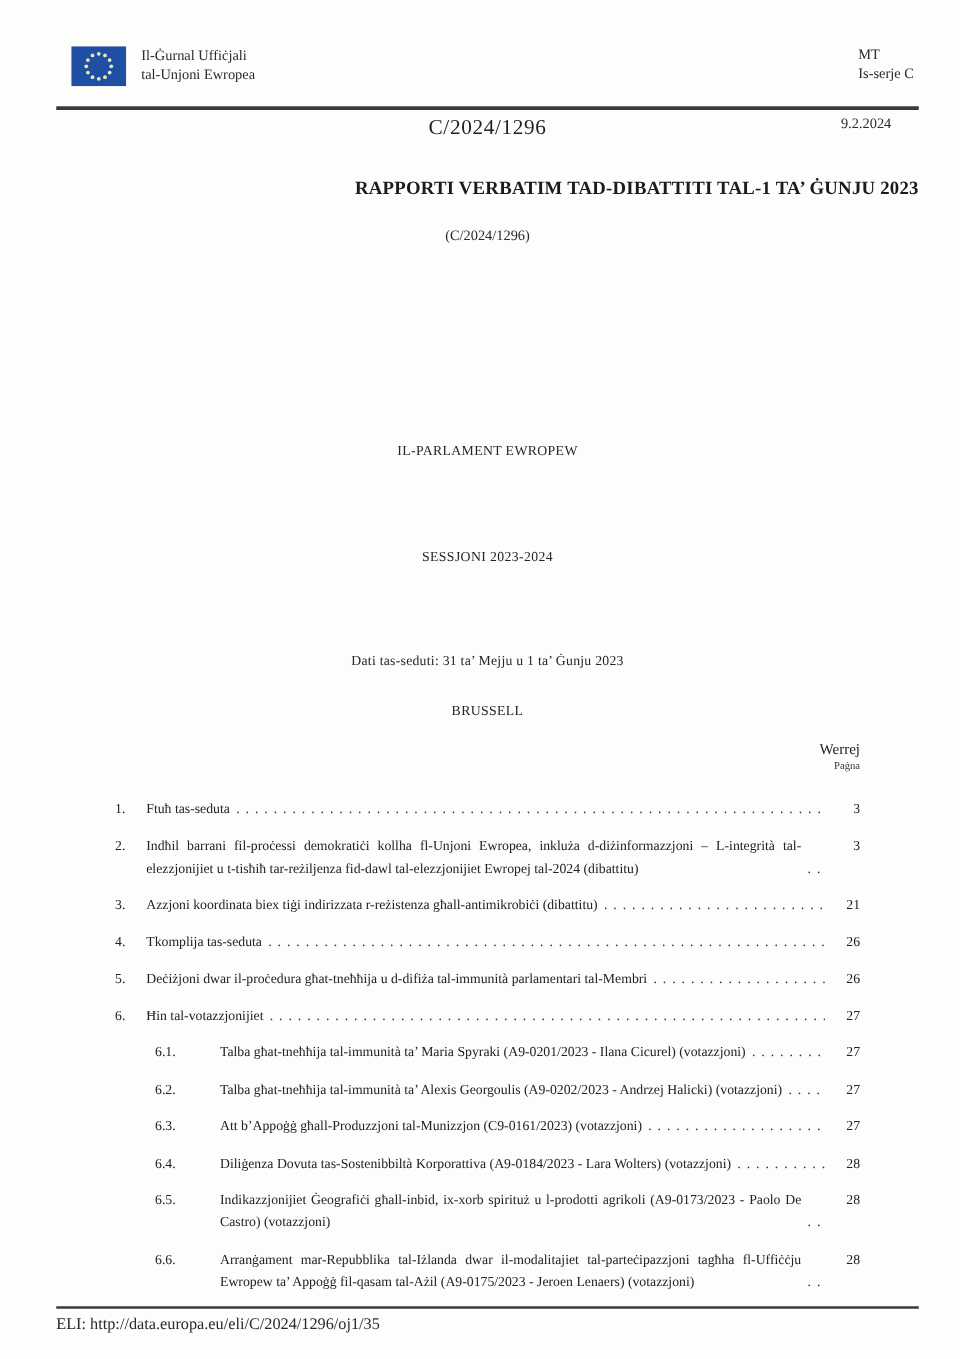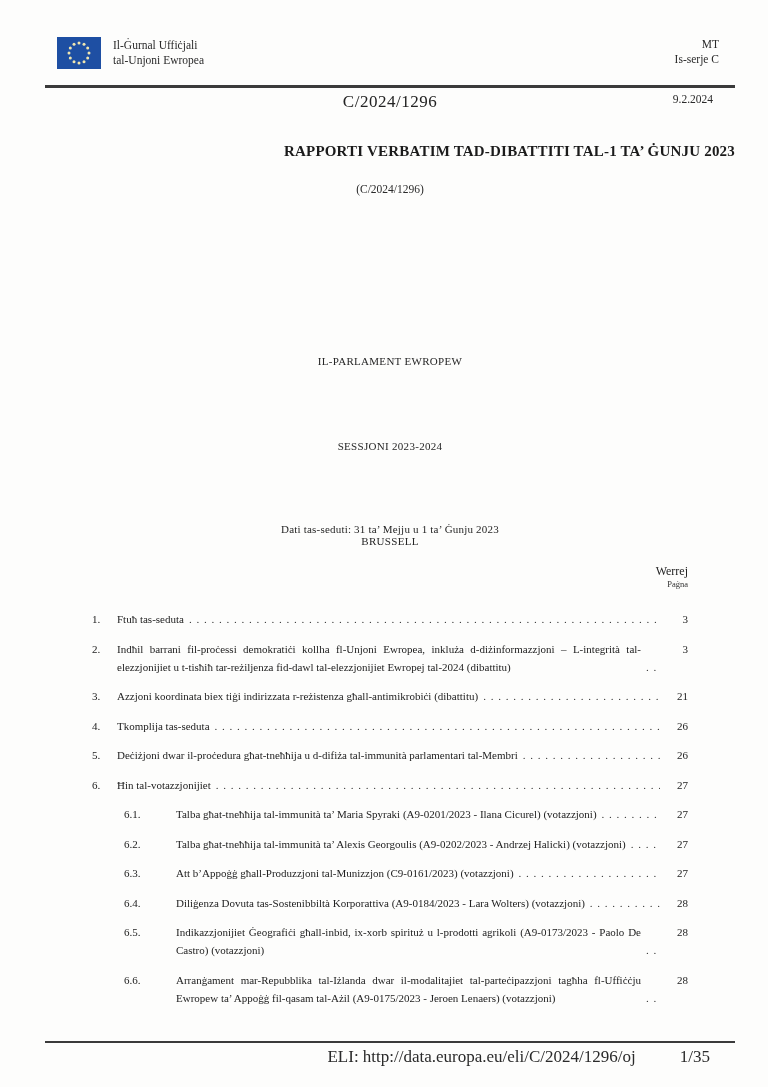--- a/index.html
+++ b/index.html
@@ -19,21 +19,21 @@
   
   .header-top {
     padding-top: 37px;
     display: flex;
     align-items: flex-start;
     justify-content: space-between;
   }
   .brand { display: flex; align-items: center; gap: 12px; margin-left: 12px; }
   .flag { width: 44px; height: 32px; display: block; }
   .brand-text { font-size: 11.5px; line-height: 15px; color: #2a2a2a; }
-  .header-right { text-align: right; font-size: 11.5px; line-height: 15px; margin-right: 16px; color: #2a2a2a; }
+  .header-right { font-size: 11.5px; line-height: 15px; margin-right: 4px; color: #2a2a2a; }
   .header-rule { margin-top: 16px; height: 3px; background: #3b3b3b; }
 
   
   .docband { position: relative; margin-top: 4px; height: 24px; }
   .doc-number {
     text-align: center;
     font-size: 17px;
     letter-spacing: 0.5px;
     color: #222;
   }
@@ -52,21 +52,21 @@
     font-size: 15px;
     letter-spacing: 0.2px;
     color: #1b1b1b;
   }
   .doc-subtitle { margin-top: 23px; text-align: center; font-size: 11.5px; color: #2a2a2a; }
 
   .centerline { text-align: center; font-size: 11px; letter-spacing: 0.3px; color: #262626; }
   .institution { margin-top: 160px; }
   .session { margin-top: 73px; }
   .sitting-dates { margin-top: 71px; letter-spacing: 0.2px; }
-  .location { }
+  .location { margin-top: 28px; }
 
   
   .toc-head {
     margin-top: 17px;
     display: flex;
     justify-content: space-between;
     align-items: flex-end;
     padding-right: 47px;
     flex-direction: column;
   }
@@ -105,24 +105,23 @@
 
   
   .footer {
     position: absolute;
     left: 45px; right: 33px;
     bottom: 20px;
   }
   .footer-rule { height: 2.5px; background: #3b3b3b; margin-bottom: 4px; }
   .footer-row {
     display: flex;
-    justify-content: flex-end;
-    font-size: 17px;
+    justify-content: flex-start;
+    font-size: 13px;
     color: #2a2a2a;
-    gap: 44px;
   }
   .footer-page { margin-right: 25px; }
 </style>
 </head>
 <body>
 
 <div class="page">
   <div class="inner">
 
     <div class="header-top">

